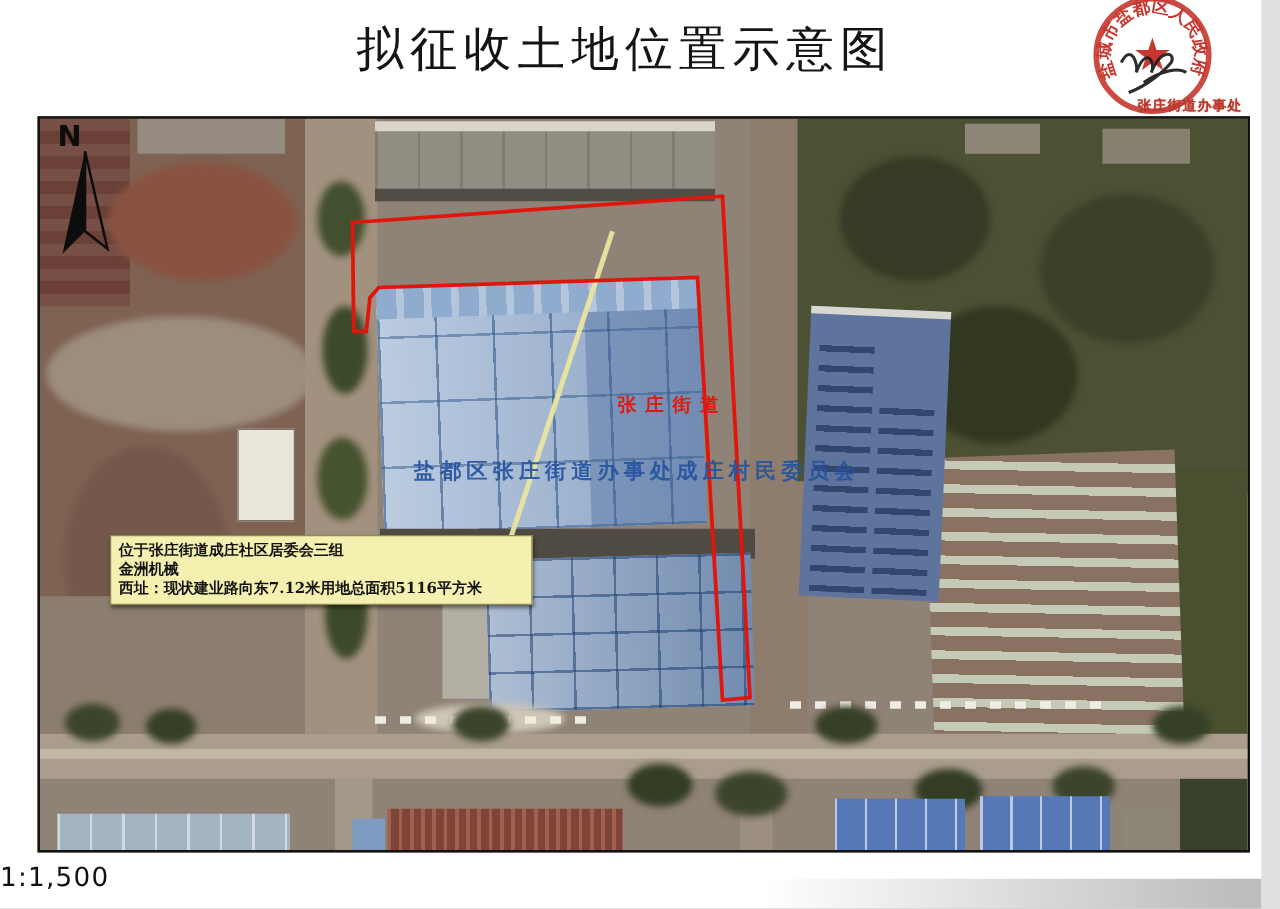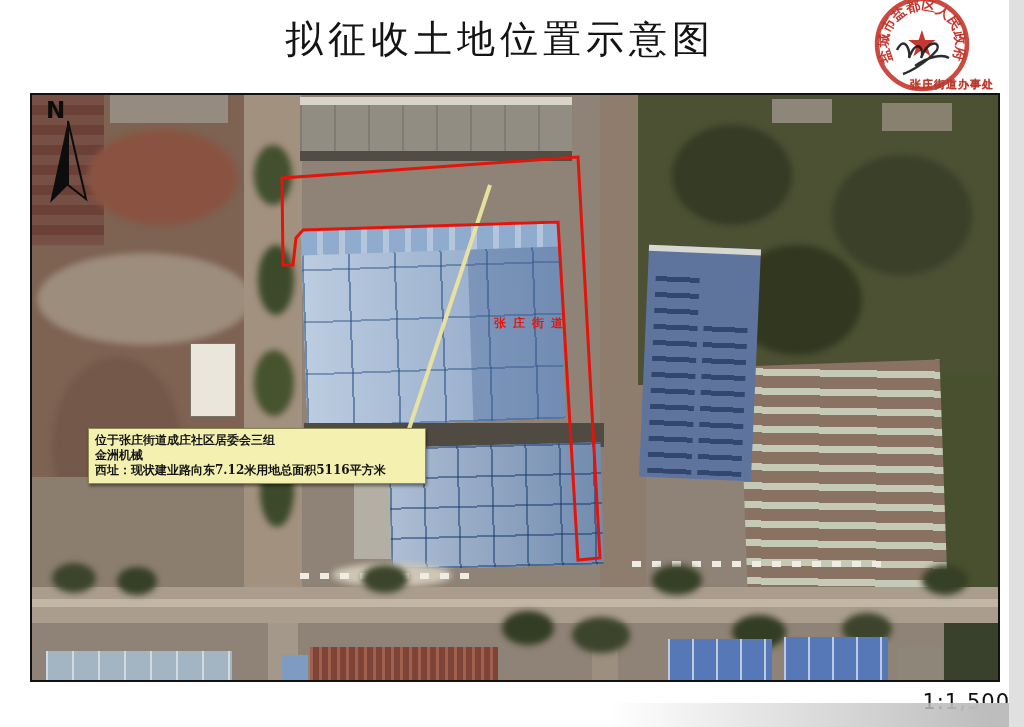--- a/index.html
+++ b/index.html
@@ -47,21 +47,21 @@
   .gh{
     background:repeating-linear-gradient(183deg,#8a7263 0 12px,#c5cab7 12px 19px);
     transform:rotate(-2deg);
   }
   .dashrow{background:repeating-linear-gradient(90deg,#efece4 0 9px,transparent 9px 20px);}
   
   .overlay{position:absolute;left:0;top:0;width:966px;height:585px;z-index:30;}
   
   .street-label{
     position:absolute;left:462px;top:220px;z-index:35;
-    font-family:"DejaVu Serif", serif;font-weight:bold;font-size:12px;
+    font-family:"DejaVu Serif", serif;font-weight:bold;font-size:15px;
     letter-spacing:7px;color:#e0180f;white-space:nowrap;
   }
   .committee-label{
     position:absolute;left:299px;top:270px;z-index:35;
     font-family:"DejaVu Serif", serif;font-weight:bold;font-size:17px;
     letter-spacing:4px;color:rgba(38,84,158,.92);white-space:nowrap;
   }
   
   .infobox{
     position:absolute;left:56px;top:333px;width:324px;z-index:40;
@@ -73,21 +73,21 @@
   }
   .infobox div{white-space:nowrap;}
   
   .compass-n{
     position:absolute;left:14px;top:2px;z-index:35;color:#0d0d0d;
     font-weight:bold;font-size:23px;font-family:"DejaVu Sans",sans-serif;
   }
   .compass-arrow{position:absolute;left:10px;top:24px;z-index:35;}
   
   .scale{
-    position:absolute;top:690px;left:0;width:1010px;text-align:right;
+    position:absolute;top:690px;left:0;width:1010px;text-align:left;
     font-size:21px;color:#111;letter-spacing:1px;
   }
   
   .seal{position:absolute;left:845px;top:-8px;z-index:60;}
   .seal-sub{
     position:absolute;left:884px;top:77px;width:110px;z-index:61;
     color:#b8392c;font-family:"DejaVu Serif",serif;font-weight:bold;
     font-size:11px;letter-spacing:1px;white-space:nowrap;
     text-shadow:0 0 1px rgba(184,57,44,.85);
     text-align:right;
@@ -182,20 +182,21 @@
   <div class="r" style="left:752px;top:542px;width:104px;height:44px;background:#5678b6 repeating-linear-gradient(90deg, rgba(255,255,255,.6) 0 2px, transparent 2px 24px);"></div>
   <div class="r" style="left:866px;top:552px;width:44px;height:34px;background:#8e8679;"></div>
   <div class="r" style="left:912px;top:528px;width:54px;height:58px;background:#39402b;"></div>
 
   <svg class="overlay" viewBox="0 0 966 585">
     <line x1="458" y1="90" x2="375" y2="340" stroke="#ece5a0" stroke-width="4" opacity="0.95"></line>
     <polygon points="250,83 546,62 568,463 546,465 526,127 271,135 264,143 261,170 251,170" fill="none" stroke="#e1150c" stroke-width="3" stroke-linejoin="miter"></polygon>
   </svg>
 
   <div class="street-label">张庄街道</div>
+  <div class="committee-label">盐都区张庄街道办事处成庄村民委员会</div>
 
   <div class="infobox">
     <div>位于张庄街道成庄社区居委会三组</div>
     <div>金洲机械</div>
     <div>西址：现状建业路向东7.12米用地总面积5116平方米</div>
   </div>
 
   <div class="compass-n">N</div>
   <svg class="compass-arrow" width="52" height="92" viewBox="0 0 52 92">
     <polygon points="26,2 26,66 8,84" fill="#0d0d0d"></polygon>

